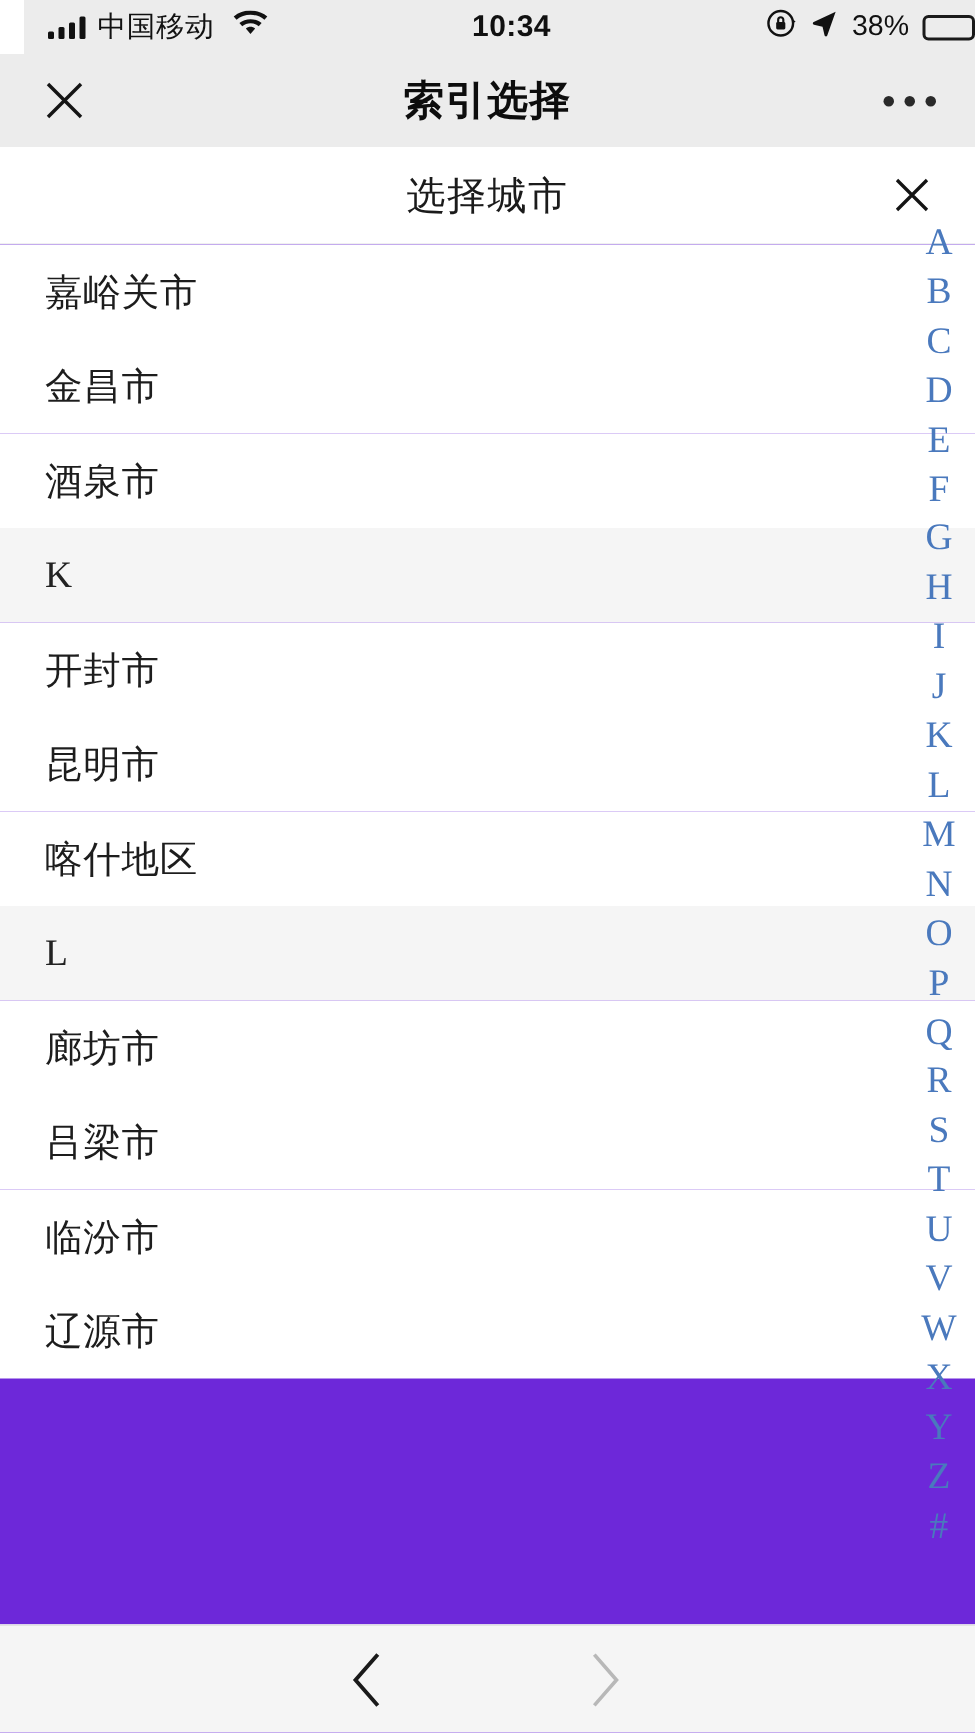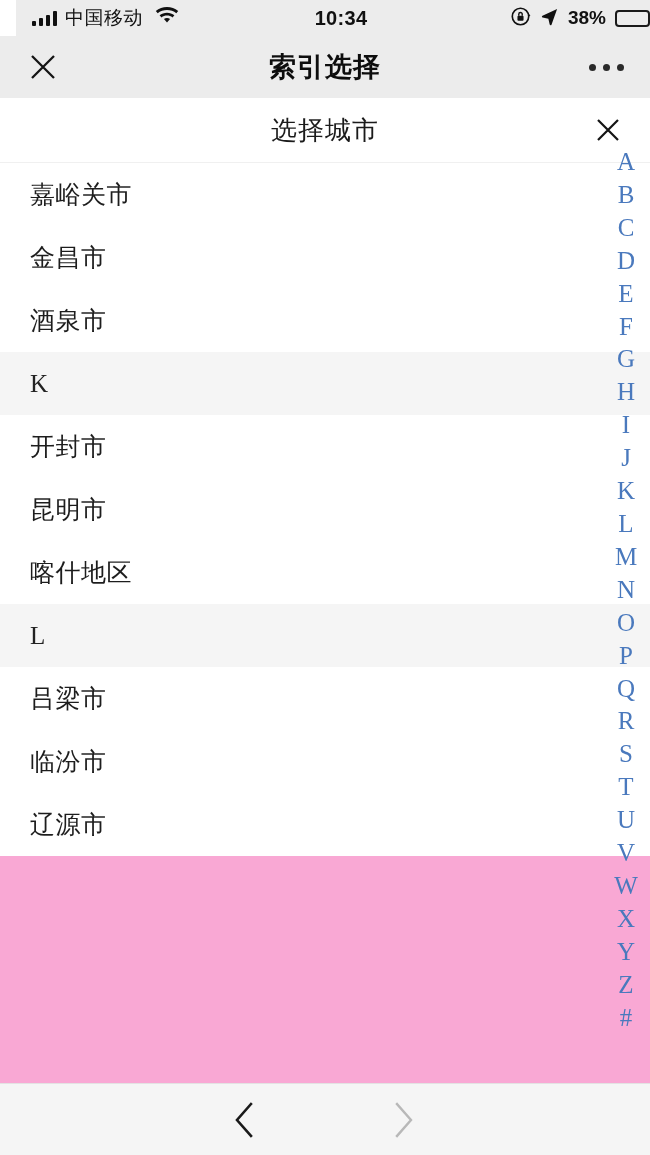--- a/index.html
+++ b/index.html
@@ -28,21 +28,21 @@
   .signal i:nth-child(3){ height:11px; }
   .signal i:nth-child(4){ height:15px; }
   .carrier{ font-size:19px; color:#111; letter-spacing:.5px; font-weight:500;}
   .wifi{ margin-left:4px; }
   .sb-time{
     position:absolute; left:0; right:0; text-align:center;
     font-size:20px; font-weight:600; color:#111; letter-spacing:.3px;
     pointer-events:none;
   }
   .sb-right{ margin-left:auto; display:flex; align-items:center; gap:9px; z-index:2;}
-  .pct{ font-size:19px; color:#111; font-weight:700;}
+  .pct{ font-size:19px; color:#111; font-weight:400;}
   .batt{
     width:35px; height:17px; border:2px solid #1a1a1a; border-radius:4px;
     position:relative; padding:2px;
   }
   .batt:after{
     content:""; position:absolute; right:-5px; top:5px;
     width:3px; height:6px; background:#1a1a1a; border-radius:0 2px 2px 0;
   }
   .batt-fill{ height:100%; background:#f5c518; border-radius:1px; }
 
@@ -71,21 +71,21 @@
   .ph-title{
     position:absolute; left:0; right:0; text-align:center;
     font-size:26px; color:#1b1b1b; letter-spacing:1px; font-weight:500;
     pointer-events:none;
   }
   .ph-close{ width:32px; height:32px; z-index:2; display:flex; align-items:center; justify-content:center;}
 
   
   .list-wrap{
     position:absolute; top:163px; left:0; right:0; bottom:72px;
-    background:#f9a8d4; overflow:hidden;
+    background:#6d28d9; overflow:hidden;
   }
   .section-head{
     height:63px; background:#f5f5f5; display:flex; align-items:center;
     padding-left:30px;
     font-family:"Liberation Serif","DejaVu Serif",serif;
     font-size:25px; color:#222;
   }
   .city-row{
     height:63px; display:flex; align-items:center; padding-left:30px;
     background:#fff; font-size:25px; color:#1d1d1d; letter-spacing:.5px;
@@ -184,20 +184,21 @@
 <div class="list-wrap">
   <div id="list-body">
       <div class="city-row">嘉峪关市</div>
       <div class="city-row">金昌市</div>
       <div class="city-row">酒泉市</div>
       <div class="section-head">K</div>
       <div class="city-row">开封市</div>
       <div class="city-row">昆明市</div>
       <div class="city-row">喀什地区</div>
       <div class="section-head">L</div>
+      <div class="city-row">廊坊市</div>
       <div class="city-row">吕梁市</div>
       <div class="city-row">临汾市</div>
       <div class="city-row">辽源市</div>
     </div>
 </div>
 
 <div class="indexbar">
   <div id="index-body">
       <div class="idx" style="color: rgb(74, 121, 189);">A</div>
       <div class="idx" style="color: rgb(74, 121, 189);">B</div>

